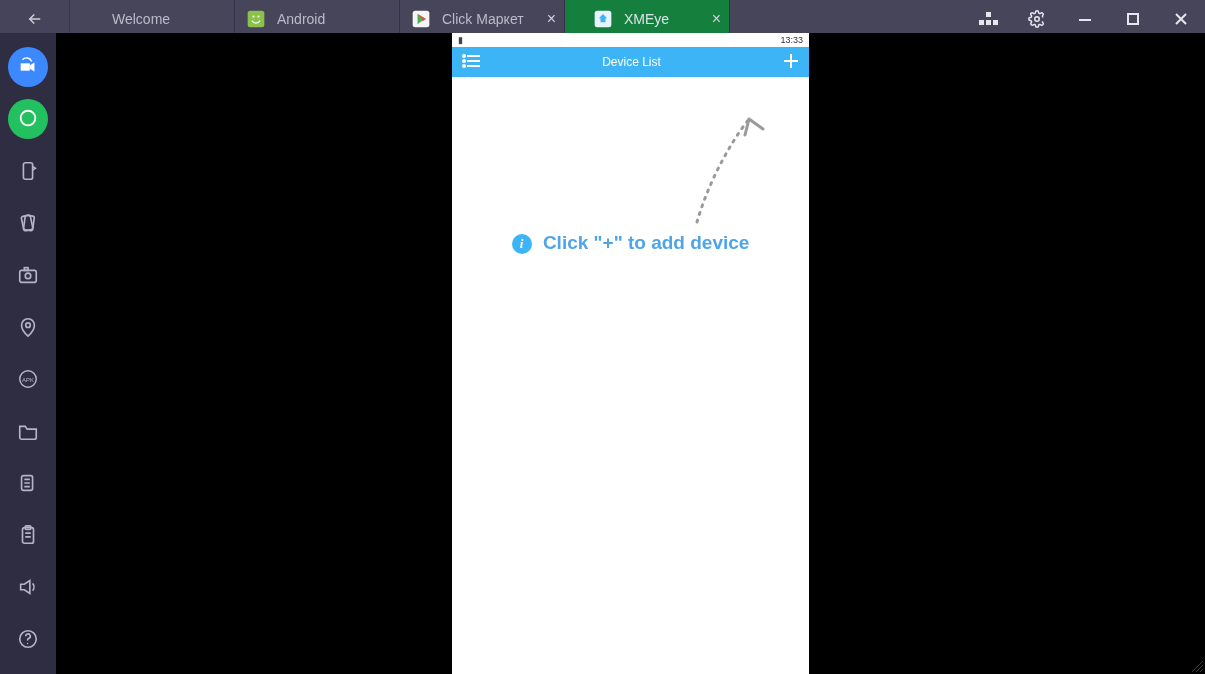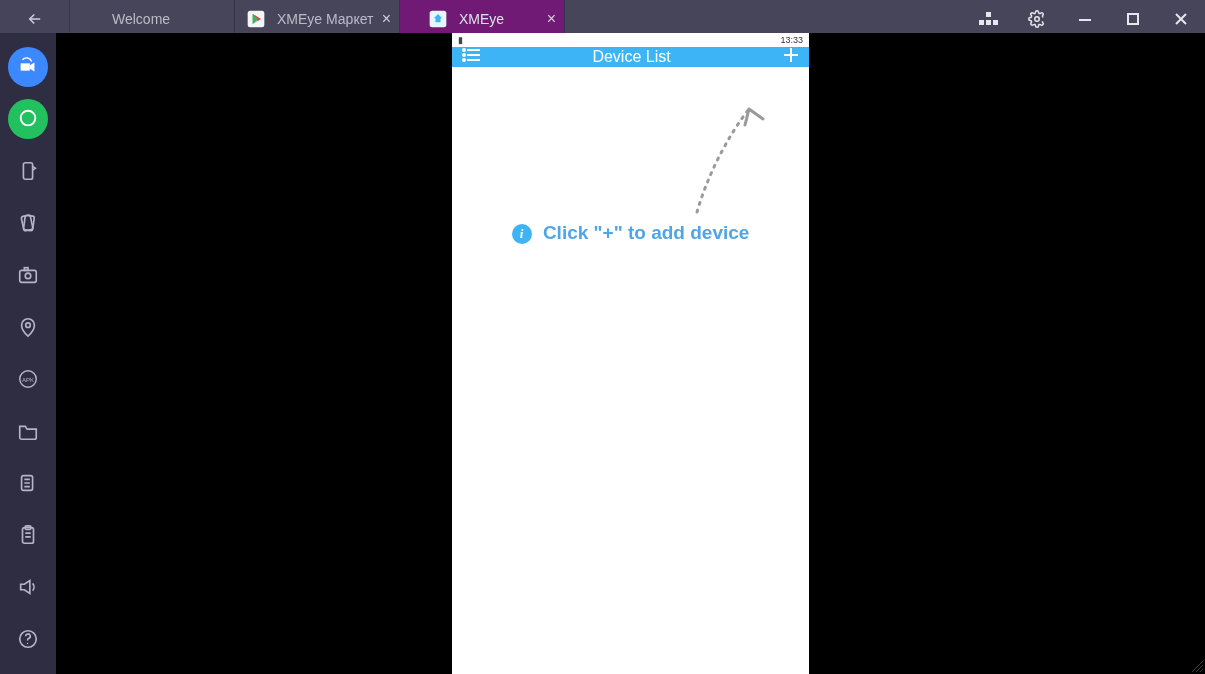--- a/index.html
+++ b/index.html
@@ -27,21 +27,21 @@
     background:#46445b;
     border-right:1px solid #3a3850;
   }
   .tab{
     display:flex;align-items:center;
     padding:0 12px 0 10px;
     min-width:165px;
     border-right:1px solid #35334a;
     position:relative;
   }
-  .tab.active{ background:#701a75; color:#d8e4ea;padding-left:27px;}
+  .tab.active{ background:#15803d; color:#d8e4ea;padding-left:27px;}
   .tab .icon{width:22px;height:22px;margin-right:10px;display:flex;align-items:center;justify-content:center;}
   .tab .close{
     position:absolute;right:8px;top:50%;transform:translateY(-50%);
     font-size:16px;color:#d0cfdb;
   }
   .titlebar-spacer{flex:1;background:#47455a;}
   .win-controls{
     display:flex;align-items:center;
     gap:0;
   }
@@ -87,23 +87,23 @@
   }
   .statusbar{
     height:14px;background:#fff;
     font-size:9px;color:#333;
     display:flex;justify-content:flex-end;align-items:center;
     padding:0 6px;
     position:relative;
   }
   .batt-ico{position:absolute;left:6px;top:2px;font-size:9px;color:#444;}
   .appbar{
-    height:20px;background:#3cb4f6;
+    height:30px;background:#3cb4f6;
     display:flex;align-items:center;justify-content:space-between;
-    padding:0 10px;color:#fff;font-size:16px;
+    padding:0 10px;color:#fff;font-size:12px;
   }
   .appbar .title{flex:1;text-align:center;font-weight:500;}
   .empty{
     flex:1;
     position:relative;
     background:#fff;
   }
   .arrow{
     position:absolute;top:30px;right:42px;width:80px;height:120px;
   }
@@ -137,32 +137,43 @@
         <path d="M19 12H5"></path>
         <path d="M11 18l-6-6 6-6"></path>
       </svg>
   </div>
 
   <div class="tab">
     <span class="icon"></span>
     <span>Welcome</span>
   </div>
 
+  <div class="tab">
+    <span class="icon">
+      <svg viewBox="0 0 24 24" width="20" height="20">
+          <rect x="2" y="2" width="20" height="20" rx="3" fill="#8bc34a"></rect>
+          <circle cx="9" cy="9" r="1.3" fill="#fff"></circle>
+          <circle cx="15" cy="9" r="1.3" fill="#fff"></circle>
+          <path d="M7 14c1.5 2 3 3 5 3s3.5-1 5-3" stroke="#fff" stroke-width="1.4" fill="none"></path>
+        </svg>
+    </span>
+    <span>Android</span>
+  </div>
 
   <div class="tab">
     <span class="icon">
       <svg viewBox="0 0 24 24" width="20" height="20">
           <rect x="2" y="2" width="20" height="20" rx="3" fill="#f5f5f5"></rect>
           <path d="M8 6l10 6-10 6z" fill="#59c0f0"></path>
           <path d="M8 6l10 6-4 2.4z" fill="#f44336"></path>
           <path d="M8 18l6-3.6 4 3.6z" fill="#ffca28" opacity="0"></path>
           <path d="M8 6v12l6-6z" fill="#4caf50"></path>
         </svg>
     </span>
-    <span>XMEye Маркет</span>
+    <span>Click Маркет</span>
     <span class="close">×</span>
   </div>
 
   <div class="tab active">
     <span class="icon">
       <svg viewBox="0 0 24 24" width="20" height="20">
           <rect x="2" y="2" width="20" height="20" rx="3" fill="#e8f5fd"></rect>
           <path d="M12 6l-5 5h2v5h6v-5h2z" fill="#3cb4f6"></path>
         </svg>
     </span>

